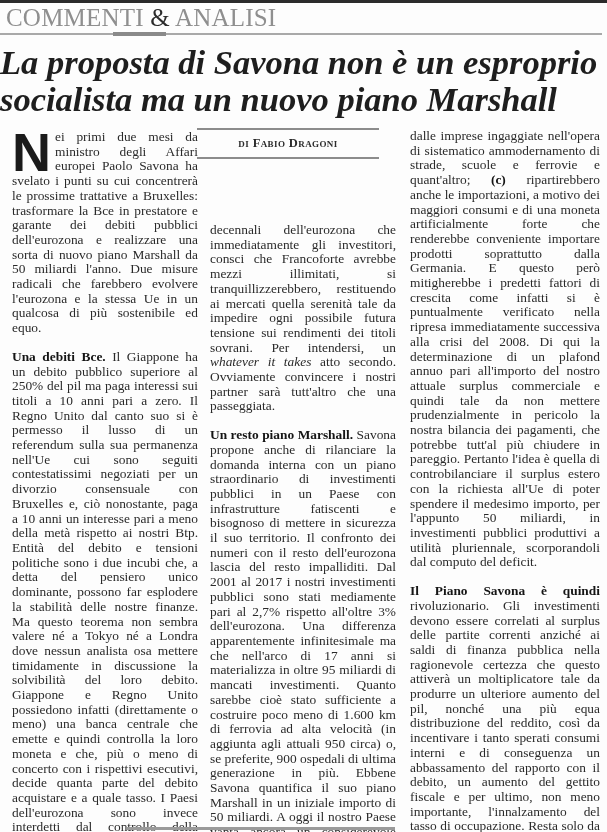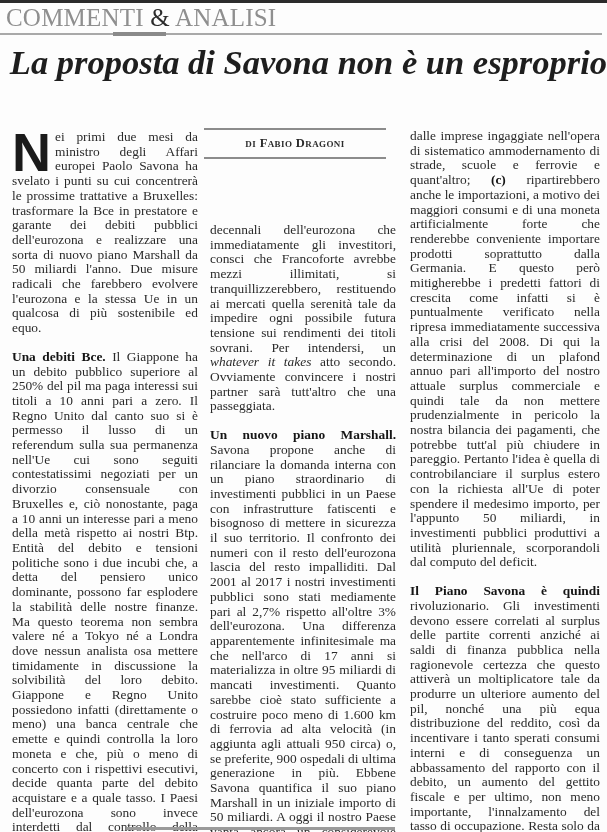--- a/index.html
+++ b/index.html
@@ -5,53 +5,54 @@
   * { box-sizing: border-box; margin: 0; padding: 0; }
   html, body { width: 607px; height: 832px; background: #fdfdfd; overflow: hidden; }
   body { font-family: "Liberation Serif", "DejaVu Serif", serif; color: #2a2a2a; position: relative; }
 
   .top-rule { position: absolute; left: 0; top: 0; width: 607px; height: 3px; background: #2b2b2b; }
   .section-head { position: absolute; left: 6px; top: 4px; font-size: 25px; letter-spacing: 0.2px; color: #8f8f8f; white-space: nowrap; line-height: 28px; }
   .section-head .amp { color: #2c2c2c; }
   .section-rule { position: absolute; left: 0; top: 33px; width: 602px; height: 2px; background: #a9a9a9; }
   .section-accent { position: absolute; left: 113px; top: 32px; width: 53px; height: 4px; background: #8a8a8a; }
 
-  .headline { position: absolute; left: 0; top: 44px; width: 607px; text-align: right; font-style: italic; font-size: 34.5px; line-height: 37px; color: #1e1e1e; }
+  .headline { position: absolute; left: 0; top: 44px; width: 607px; text-align: left; font-style: italic; font-size: 34.5px; line-height: 37px; color: #1e1e1e; }
 
   .col { position: absolute; font-size: 13.4px; line-height: 14.7px; text-align: justify; hyphens: auto; color: #2a2a2a; }
   .col p { margin: 0; }
   .col p + p { margin-top: 14px; }
   .col b { color: #151515; }
   .col1 { left: 12px; top: 130px; width: 186px; }
   .col2 { left: 210px; top: 223px; width: 186px; }
   .col3 { left: 410px; top: 129px; width: 190px; }
 
   .dropcap { float: left; font-family: "Liberation Sans", "DejaVu Sans", sans-serif; font-weight: bold; font-size: 54px; line-height: 42px; height: 42px; margin: 1px 4px 0 0; color: #1a1a1a; }
 
-  .byline-box { position: absolute; left: 204px; top: 128px; width: 182px; }
+  .byline-box { position: absolute; left: 197px; top: 128px; width: 182px; }
   .byline-rule { height: 2px; background: #8c8c8c; }
   .byline-text { text-align: center; font-weight: bold; font-size: 12.5px; line-height: 16px; font-variant: small-caps; letter-spacing: 0.4px; padding: 5px 0 6px; color: #2c2c2c; }
 
   .bottom-rule { position: absolute; left: 127px; top: 827px; width: 268px; height: 3px; background: #9a9a9a; }
 </style>
 </head>
 <body>
 
 <div class="top-rule"></div>
 
 <div class="section-head">
   <span>COMMENTI</span>
   <span class="amp">&amp;</span>
   <span>ANALISI</span>
 </div>
 <div class="section-rule"></div>
 <div class="section-accent"></div>
 
 <h1 class="headline">
   <span>La proposta di Savona non è un esproprio</span><br>
+  <span>socialista ma un nuovo piano Marshall</span>
 </h1>
 
 <div class="col col1">
   <p>
     <span class="dropcap">N</span><span>ei primi due mesi da ministro degli Affari europei Paolo Savona ha svelato i punti su cui concentrerà le prossime trattative a Bruxelles: trasformare la Bce in prestatore e garante dei debiti pubblici dell'eurozona e realizzare una sorta di nuovo piano Marshall da 50 miliardi l'anno. Due misure radicali che farebbero evolvere l'eurozona e la stessa Ue in un qualcosa di più sostenibile ed equo.</span>
   </p>
   <p>
     <b>Una debiti Bce.</b>
     <span>Il Giappone ha un debito pubblico superiore al 250% del pil ma paga interessi sui titoli a 10 anni pari a zero. Il Regno Unito dal canto suo si è permesso il lusso di un referendum sulla sua permanenza nell'Ue cui sono seguiti contestatissimi negoziati per un divorzio consensuale con Bruxelles e, ciò nonostante, paga a 10 anni un interesse pari a meno della metà rispetto ai nostri Btp. Entità del debito e tensioni politiche sono i due incubi che, a detta del pensiero unico dominante, possono far esplodere la stabilità delle nostre finanze. Ma questo teorema non sembra valere né a Tokyo né a Londra dove nessun analista osa mettere timidamente in discussione la solvibilità del loro debito. Giappone e Regno Unito possiedono infatti (direttamente o meno) una banca centrale che emette e quindi controlla la loro moneta e che, più o meno di concerto con i rispettivi esecutivi, decide quanta parte del debito acquistare e a quale tasso. I Paesi dell'eurozona sono invece interdetti dal controllo della propria moneta e quindi costretti a racimolare sui mercati dei capitali ogni singolo centesimo loro necessario al pari e anzi in concorrenza con imprese, banche e famiglie. La proposta di Savona è tanto elementare quanto radicale: basterebbe che la Bce dichiarasse (notate bene «dichiarasse») che, per un efficace funzionamento dei canali di trasmissione della politica monetaria, non è più disposta a tollerare differenziali di rendimento superiori per esempio ai 100 punti base fra i vari</span>
   </p>
@@ -63,21 +64,21 @@
     <div>di Fabio Dragoni</div>
   </div>
   <div class="byline-rule"></div>
 </div>
 
 <div class="col col2">
   <p>
     <span>decennali dell'eurozona che immediatamente gli investitori, consci che Francoforte avrebbe mezzi illimitati, si tranquillizzerebbero, restituendo ai mercati quella serenità tale da impedire ogni possibile futura tensione sui rendimenti dei titoli sovrani. Per intendersi, un </span><i>whatever it takes</i><span> atto secondo. Ovviamente convincere i nostri partner sarà tutt'altro che una passeggiata.</span>
   </p>
   <p>
-    <b>Un nuovo piano Marshall.</b>
+    <b>Un resto piano Marshall.</b>
     <span>Savona propone anche di rilanciare la domanda interna con un piano straordinario di investimenti pubblici in un Paese con infrastrutture fatiscenti e bisognoso di mettere in sicurezza il suo territorio. Il confronto dei numeri con il resto dell'eurozona lascia del resto impalliditi. Dal 2001 al 2017 i nostri investimenti pubblici sono stati mediamente pari al 2,7% rispetto all'oltre 3% dell'eurozona. Una differenza apparentemente infinitesimale ma che nell'arco di 17 anni si materializza in oltre 95 miliardi di mancati investimenti. Quanto sarebbe cioè stato sufficiente a costruire poco meno di 1.600 km di ferrovia ad alta velocità (in aggiunta agli attuali 950 circa) o, se preferite, 900 ospedali di ultima generazione in più. Ebbene Savona quantifica il suo piano Marshall in un iniziale importo di 50 miliardi. A oggi il nostro Paese vanta ancora un considerevole surplus commerciale, pari a circa 50 miliardi di euro. Savona sa che l'attuazione di un siffatto piano determinerebbe tre importanti conseguenze sulla nostra economia: </span>
   </p>
 </div>
 
 <div class="col col3">
   <p>
     <span>dalle imprese ingaggiate nell'opera di sistematico ammodernamento di strade, scuole e ferrovie e quant'altro; </span><b>(c)</b><span> ripartirebbero anche le importazioni, a motivo dei maggiori consumi e di una moneta artificialmente forte che renderebbe conveniente importare prodotti soprattutto dalla Germania. E questo però mitigherebbe i predetti fattori di crescita come infatti si è puntualmente verificato nella ripresa immediatamente successiva alla crisi del 2008. Di qui la determinazione di un plafond annuo pari all'importo del nostro attuale surplus commerciale e quindi tale da non mettere prudenzialmente in pericolo la nostra bilancia dei pagamenti, che potrebbe tutt'al più chiudere in pareggio. Pertanto l'idea è quella di controbilanciare il surplus estero con la richiesta all'Ue di poter spendere il medesimo importo, per l'appunto 50 miliardi, in investimenti pubblici produttivi a utilità pluriennale, scorporandoli dal computo del deficit.</span>
   </p>
   <p>
     <b>Il Piano Savona è quindi</b><span> rivoluzionario. Gli investimenti devono essere correlati al surplus delle partite correnti anziché ai saldi di finanza pubblica nella ragionevole certezza che questo attiverà un moltiplicatore tale da produrre un ulteriore aumento del pil, nonché una più equa distribuzione del reddito, così da incentivare i tanto sperati consumi interni e di conseguenza un abbassamento del rapporto con il debito, un aumento del gettito fiscale e per ultimo, non meno importante, l'innalzamento del tasso di occupazione. Resta solo da capire come e perché tanti blasonati professori abbiano frettolosamente liquidato il Piano Savona definendolo «esproprio socialista» e facendo quindi intendere che quei 50 miliardi sarebbero stati reperiti «saccheggiando» i conti correnti (non si sa bene poi come) di quelle aziende esportatrici. Un po' più di onestà intellettuale e di conoscenza di macroeconomia non guasterebbe.</span><br>

